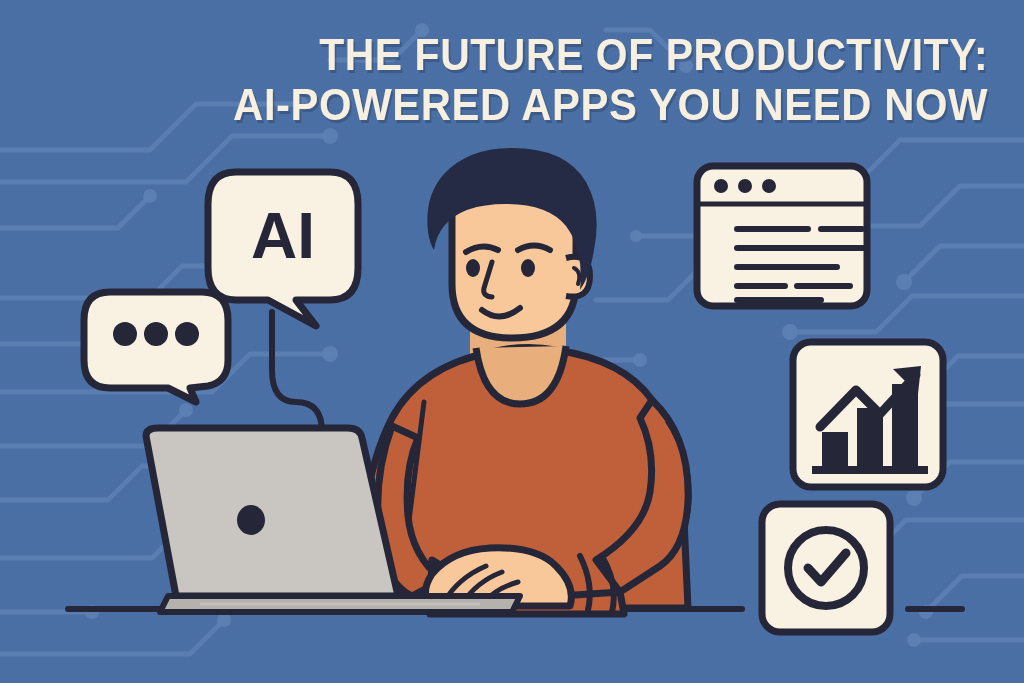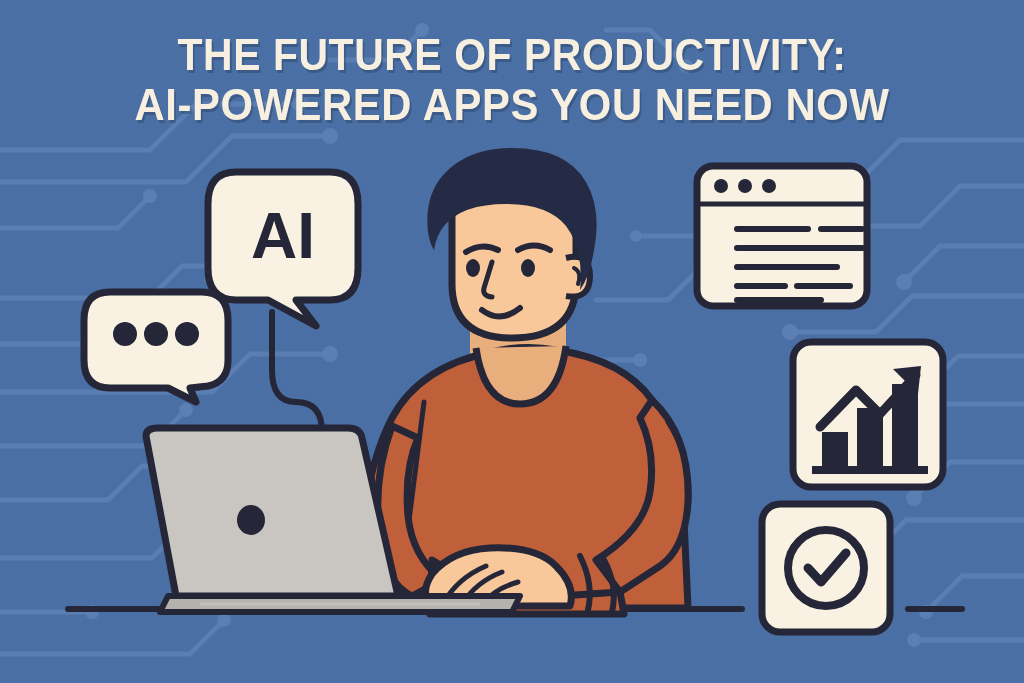--- a/index.html
+++ b/index.html
@@ -23,21 +23,21 @@
     top: 0;
     width: 1024px;
     height: 683px;
     display: block;
   }
   .headline {
     position: absolute;
     left: 0;
     top: 30px;
     width: 1024px;
-    text-align: center;
+    text-align: right;
     z-index: 20;
     pointer-events: none;
   }
   .headline .line {
     display: block;
     color: #F7F0E1;
     font-family: "Liberation Sans Narrow", "Liberation Sans", sans-serif;
     font-weight: bold;
     font-size: 45px;
     line-height: 50px;

